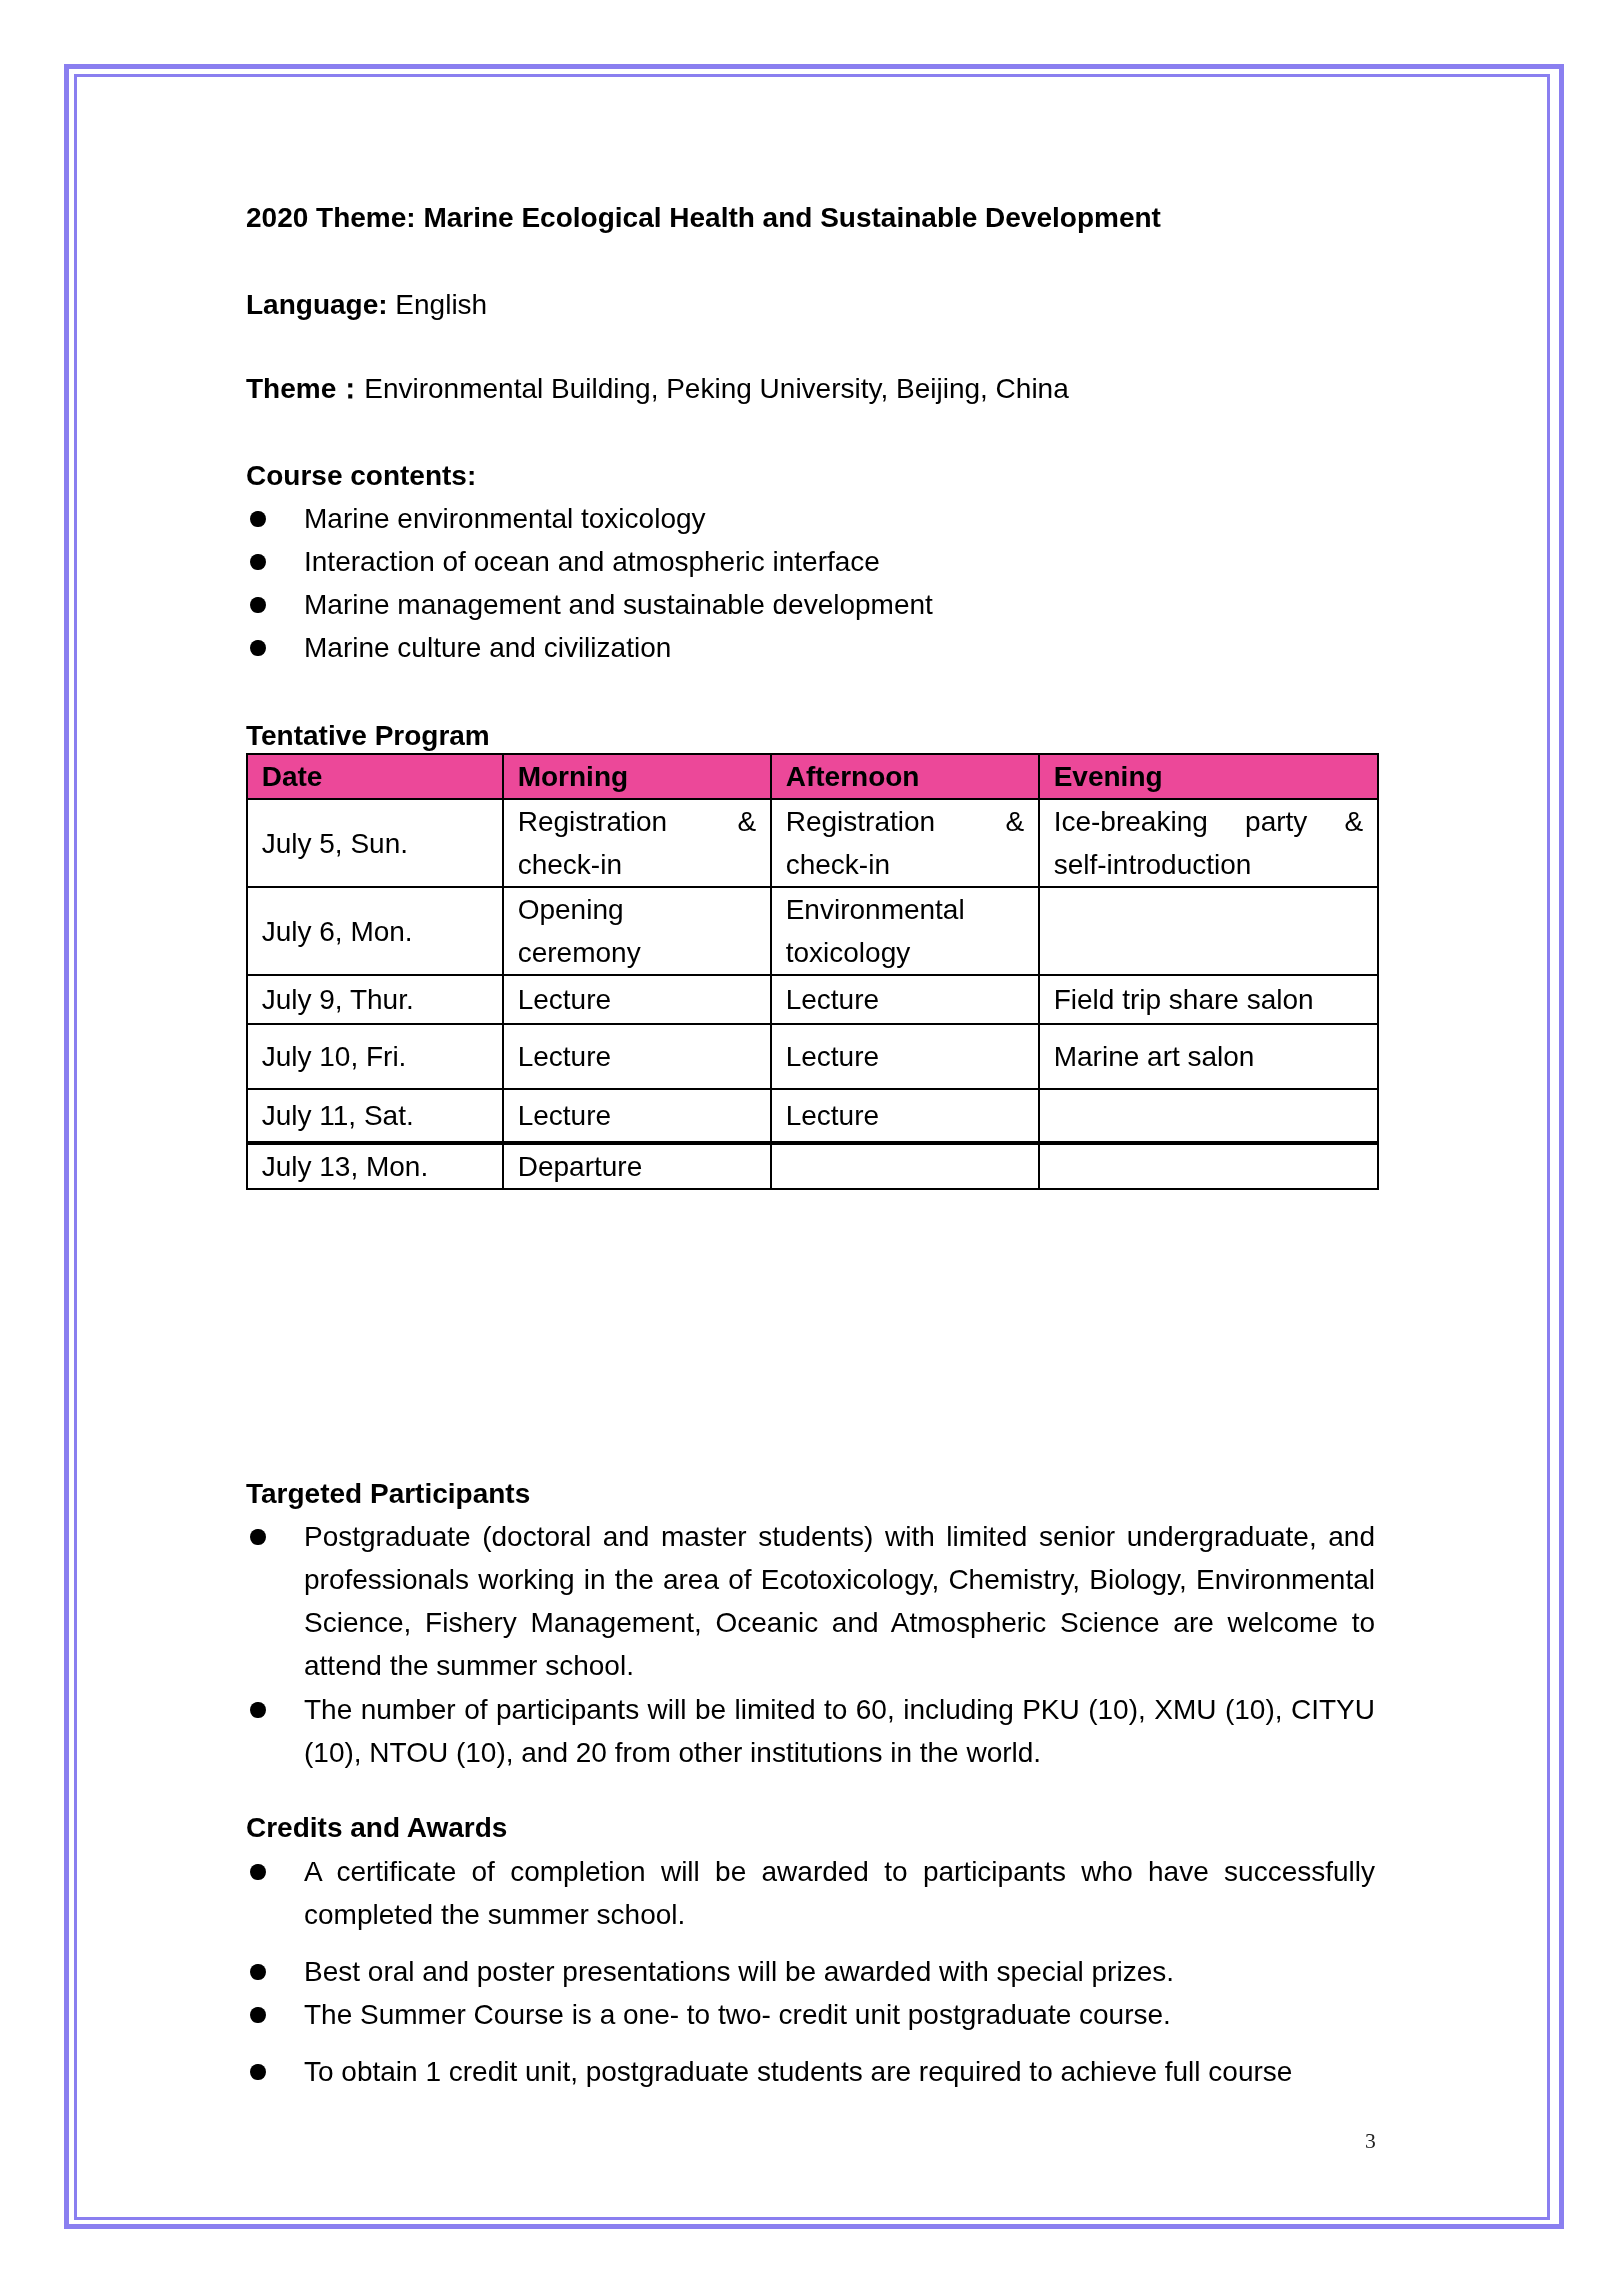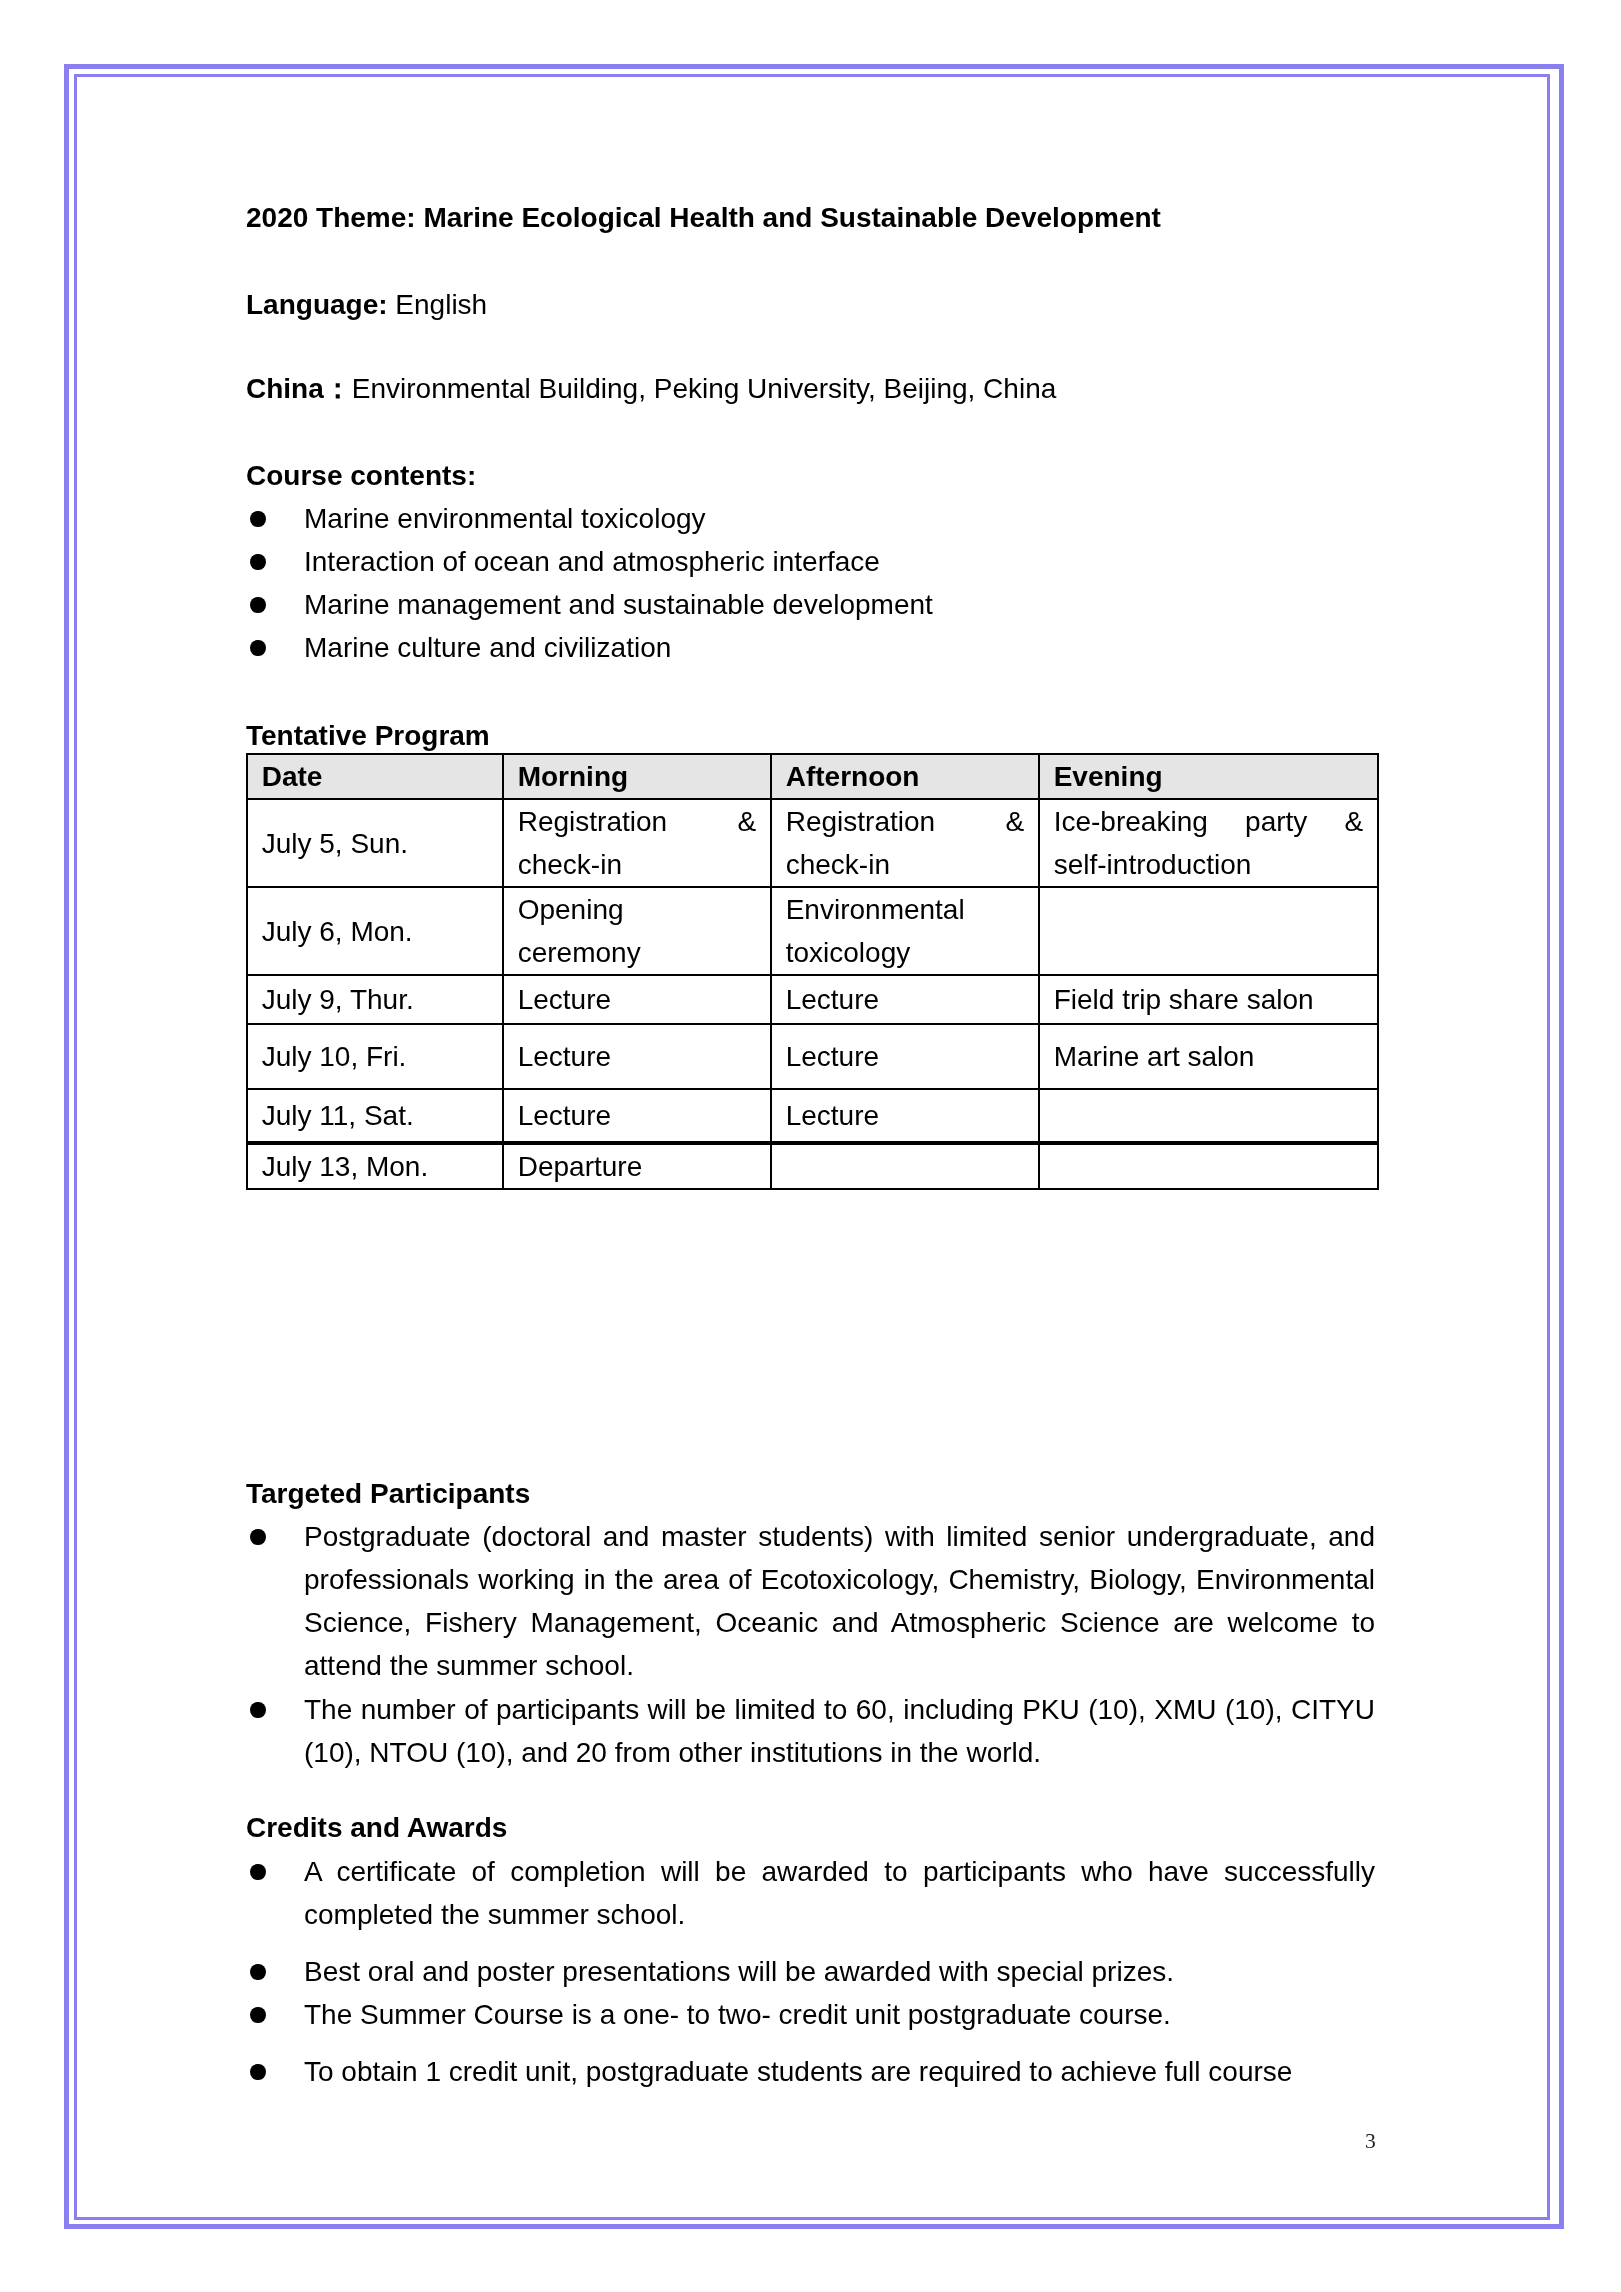--- a/index.html
+++ b/index.html
@@ -73,21 +73,21 @@
       table-layout: fixed;
     }
     .program-table th, .program-table td {
       border: 2.5px solid #000;
       padding: 0 13.7px;
       vertical-align: middle;
       text-align: left;
       line-height: 43px;
     }
     .program-table th {
-      background: #e5e5e5;
+      background: #ec4899;
       font-weight: bold;
       height: 43px;
     }
     .program-table td.just {
       text-align: justify;
       text-align-last: left;
     }
     .program-table tr.thick-bottom td {
       border-bottom-width: 4.9px;
     }
@@ -108,21 +108,21 @@
 
 <div class="content">
 
   <div class="line bold" style="top:196px;">2020 Theme: Marine Ecological Health and Sustainable Development</div>
 
   <div class="line" style="top:283px;">
     <span class="bold">Language:</span><span> English</span>
   </div>
 
   <div class="line" style="top:367px;">
-    <span class="bold">China：</span><span>Environmental Building, Peking University, Beijing, China</span>
+    <span class="bold">Theme：</span><span>Environmental Building, Peking University, Beijing, China</span>
   </div>
 
   <div class="line bold" style="top:454px;">Course contents:</div>
   <div class="bullet-item" style="top:497px;">
     <span class="bullet-dot"></span>
     <div class="bullet-text">Marine environmental toxicology</div>
   </div>
   <div class="bullet-item" style="top:540px;">
     <span class="bullet-dot"></span>
     <div class="bullet-text">Interaction of ocean and atmospheric interface</div>

